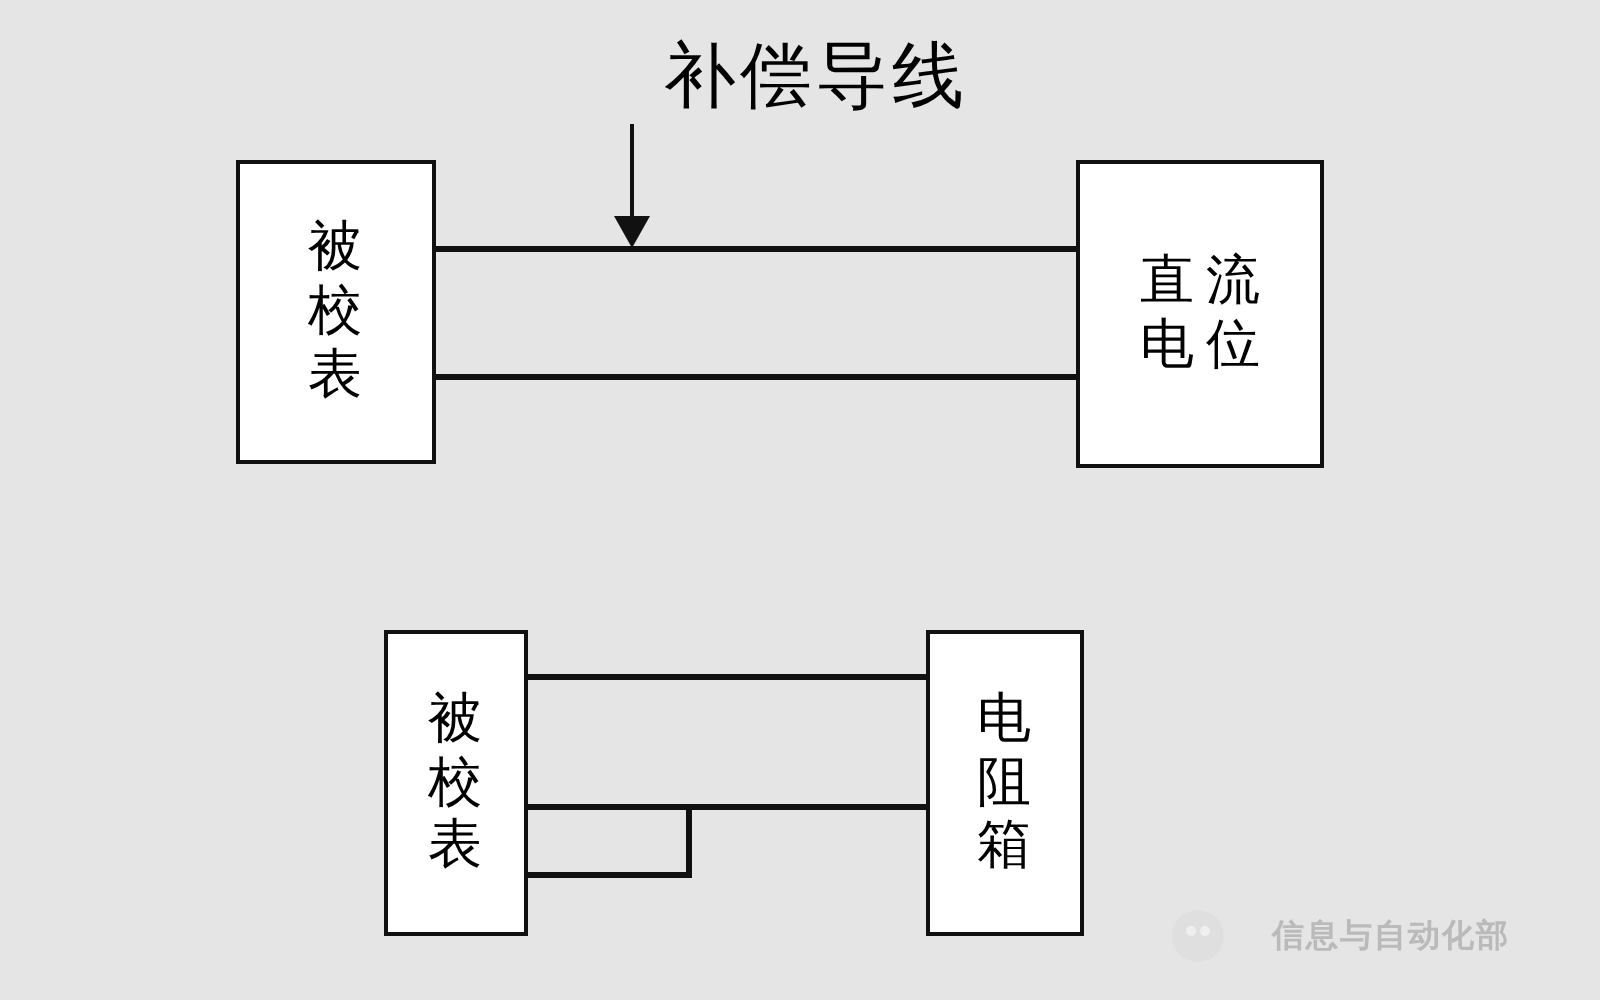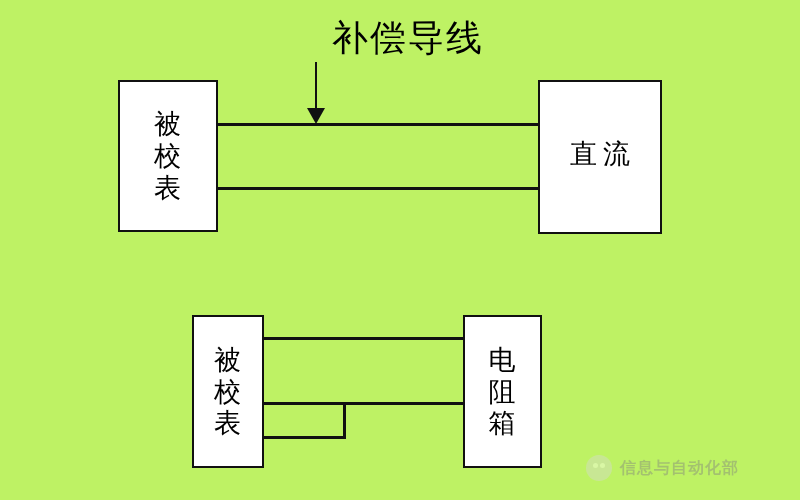--- a/index.html
+++ b/index.html
@@ -7,21 +7,21 @@
     padding: 0;
     background: #ffffff;
   }
   body {
     font-family: "DejaVu Sans", "Liberation Sans", sans-serif;
   }
   #canvas {
     position: relative;
     width: 800px;
     height: 500px;
-    background: #bef264;
+    background: #e5e5e5;
     overflow: hidden;
   }
 
   
   .box {
     position: absolute;
     box-sizing: border-box;
     border: 2px solid #111111;
     background: #ffffff;
     display: flex;
@@ -33,21 +33,20 @@
   .box .ch {
     font-size: 27px;
     line-height: 1.18;
     color: #000000;
     letter-spacing: 1px;
     white-space: nowrap;
   }
   .box.two-col .ch {
     letter-spacing: 6px;
     text-indent: 6px;
-    font-family: Liberation Mono, monospace;
   }
 
   .wire {
     position: absolute;
     background: #111111;
     z-index: 1;
   }
   .wire.h { height: 3px; }
   .wire.v { width: 3px; }
 
@@ -77,21 +76,21 @@
     border-right: 9px solid transparent;
     border-top: 16px solid #111111;
     z-index: 2;
   }
 
   
   .watermark {
     position: absolute;
     display: flex;
     align-items: center;
-    gap: 8px;
+    gap: 24px;
     opacity: 0.42;
     z-index: 5;
   }
   .watermark .wm-text {
     font-size: 16px;
     color: #808080;
     letter-spacing: 1px;
     font-weight: bold;
     white-space: nowrap;
   }
@@ -128,20 +127,21 @@
   <div class="wire h" style="left:205px; top:187px; width:345px;"></div>
 
   <div class="box" style="left:118px; top:80px; width:100px; height:152px;">
     <div class="ch">被</div>
     <div class="ch">校</div>
     <div class="ch">表</div>
   </div>
 
   <div class="box two-col" style="left:538px; top:80px; width:124px; height:154px;">
     <div class="ch">直流</div>
+    <div class="ch">电位</div>
   </div>
 
   <div class="wire h" style="left:255px; top:337px; width:218px;"></div>
 
   <div class="wire h" style="left:255px; top:402px; width:218px;"></div>
 
   <div class="wire h" style="left:255px; top:436px; width:91px;"></div>
 
   <div class="wire v" style="left:343px; top:402px; height:37px;"></div>
 

